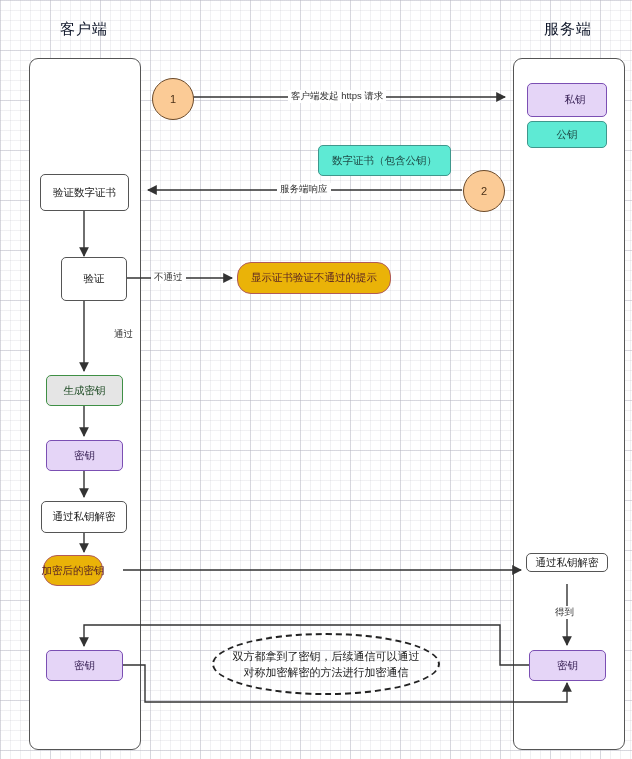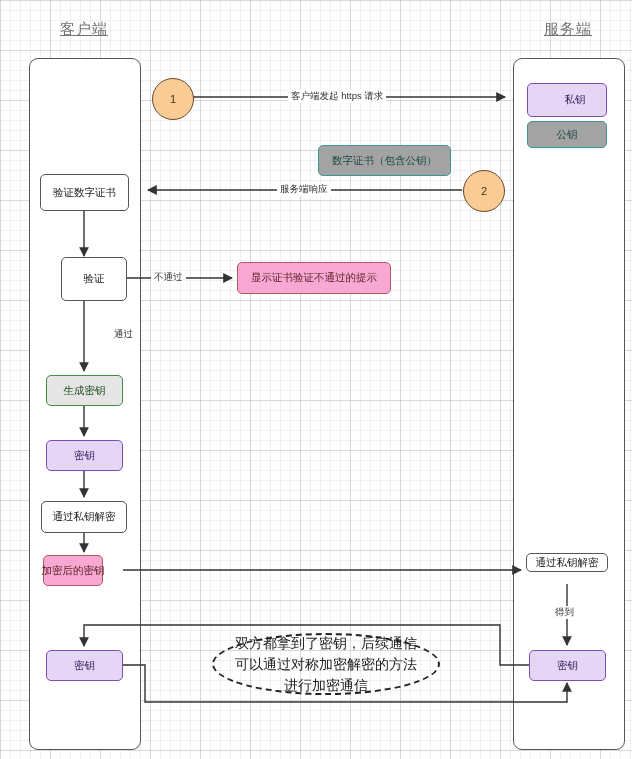--- a/index.html
+++ b/index.html
@@ -15,25 +15,24 @@
     background-image:
       linear-gradient(to right, rgba(190,190,200,.22) 1px, transparent 1px),
       linear-gradient(to bottom, rgba(190,190,200,.22) 1px, transparent 1px),
       linear-gradient(to right, rgba(170,170,185,.38) 1px, transparent 1px),
       linear-gradient(to bottom, rgba(170,170,185,.38) 1px, transparent 1px);
     background-size:10px 10px,10px 10px,50px 50px,50px 50px;
     pointer-events:none;
   }
   .lane-title{
     position:absolute;
-    font-size:15px;color:#737373;
+    font-size:15px;color:#0f172a;
     letter-spacing:1px;
     white-space:nowrap;
     text-align:center;
-    text-decoration:underline;
   }
   .lane{
     position:absolute;
     border:1.6px solid #555;
     border-radius:9px;
     background:#fff;
   }
   .node{
     position:absolute;
     box-sizing:border-box;
@@ -41,39 +40,39 @@
     border-radius:5px;
     background:#fff;
     display:flex;align-items:center;justify-content:center;
     font-size:10.5px;
     color:#222;
     text-align:center;
     line-height:1.25;
     white-space:nowrap;
   }
   .node.purple{background:#e5d5f7;border-color:#7b4fb3;color:#3a2357;}
-  .node.cyan{background:#a3a3a3;border-color:#3f978c;color:#1d4a45;}
+  .node.cyan{background:#5eead4;border-color:#3f978c;color:#1d4a45;}
   .node.green{background:#e5e5e5;border-color:#3f8f45;color:#1d4a23;}
-  .node.red{background:#f9a8d4;border-color:#b05b5b;color:#5a2424;}
+  .node.red{background:#eab308;border-color:#b05b5b;color:#5a2424;border-radius:14px;}
   .circle{
     position:absolute;
     border-radius:50%;
     background:#fbcb96;
     border:1.6px solid #6b4a2a;
     display:flex;align-items:center;justify-content:center;
     font-size:11px;color:#4b3118;
   }
   .ellipse{
     position:absolute;
     border:2px dashed #222;
     border-radius:50%;
     background:transparent;
     display:flex;align-items:center;justify-content:center;
     text-align:center;
-    font-size:14px;color:#222;line-height:1.5;
+    font-size:11px;color:#222;line-height:1.5;
     padding:0 16px;box-sizing:border-box;
   }
   svg#wires{position:absolute;inset:0;width:632px;height:759px;pointer-events:none;}
   .edge-label{
     position:absolute;
     font-size:9.5px;color:#333;
     background:#fff;
     padding:0 3px;
     white-space:nowrap;
   }

